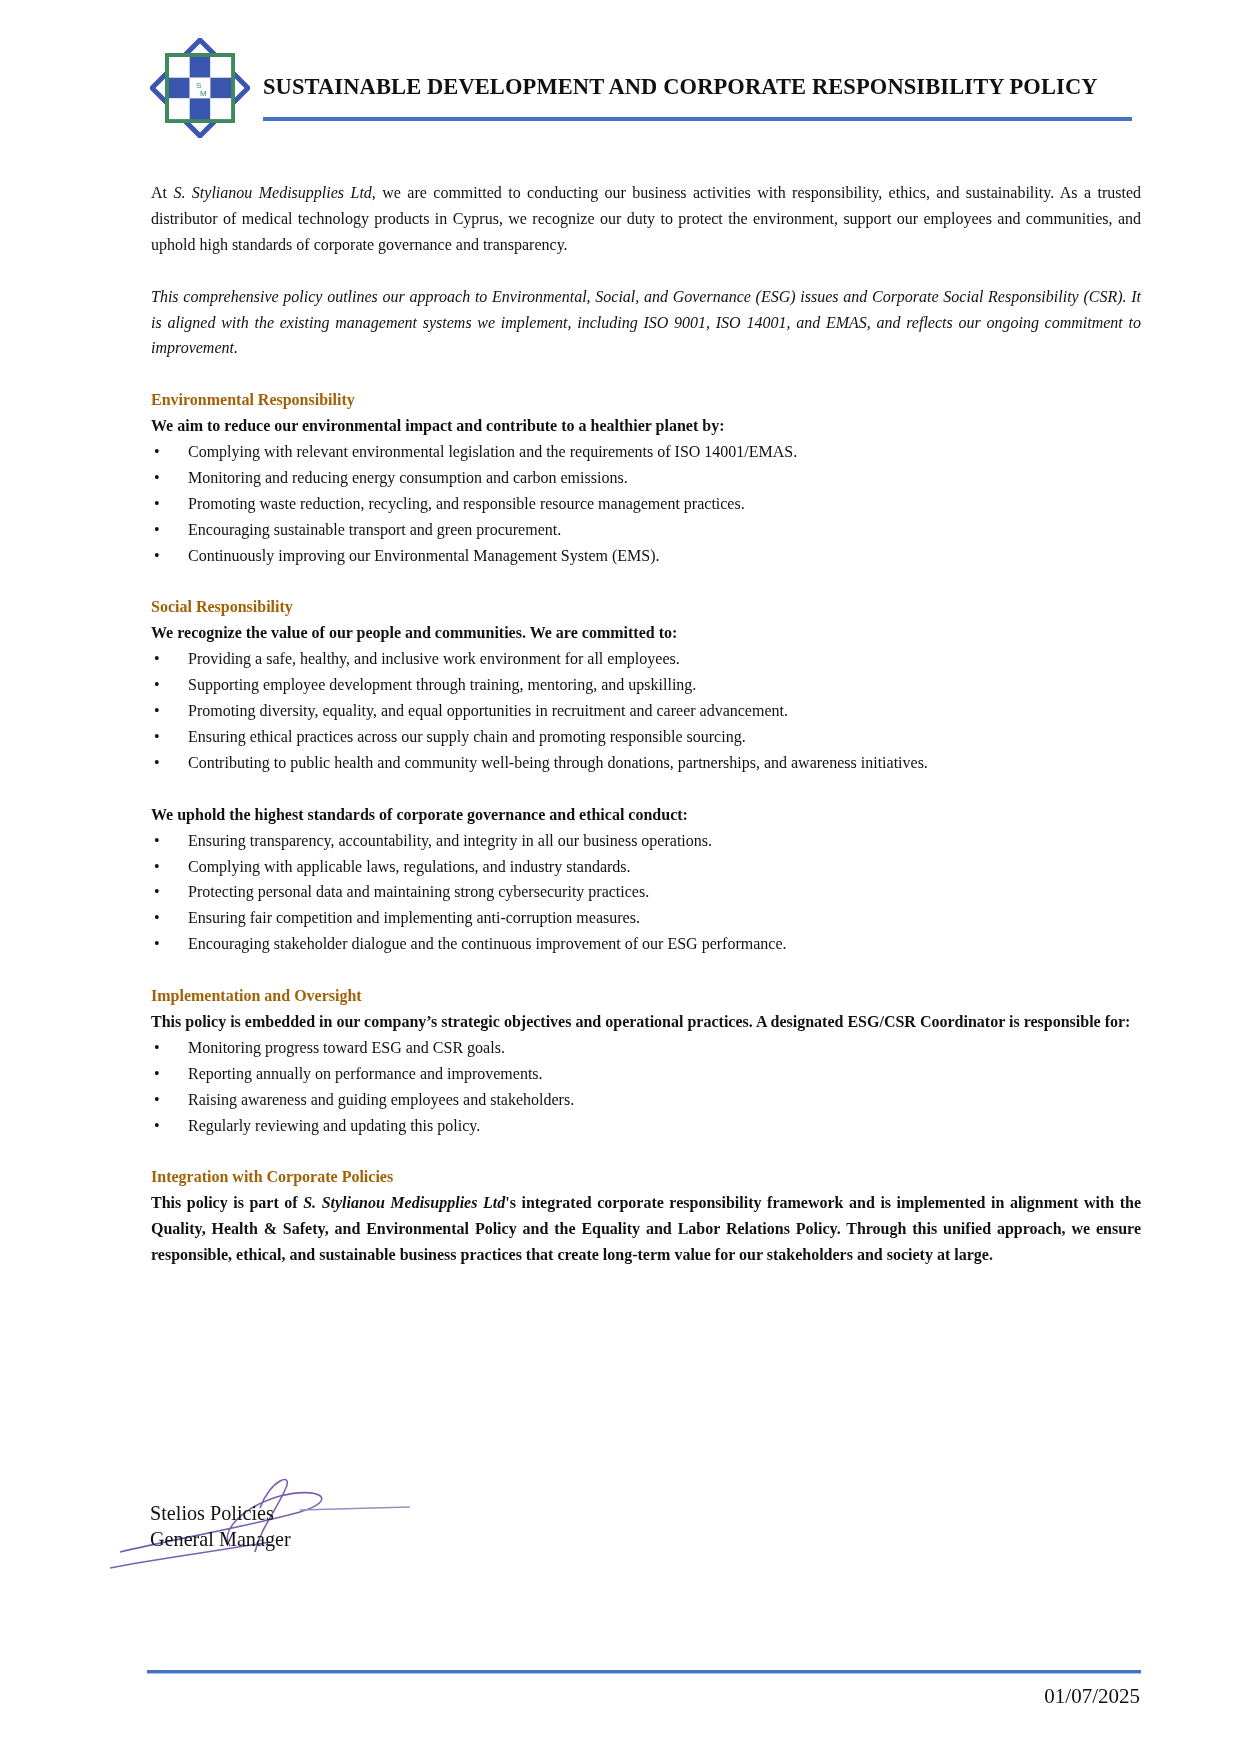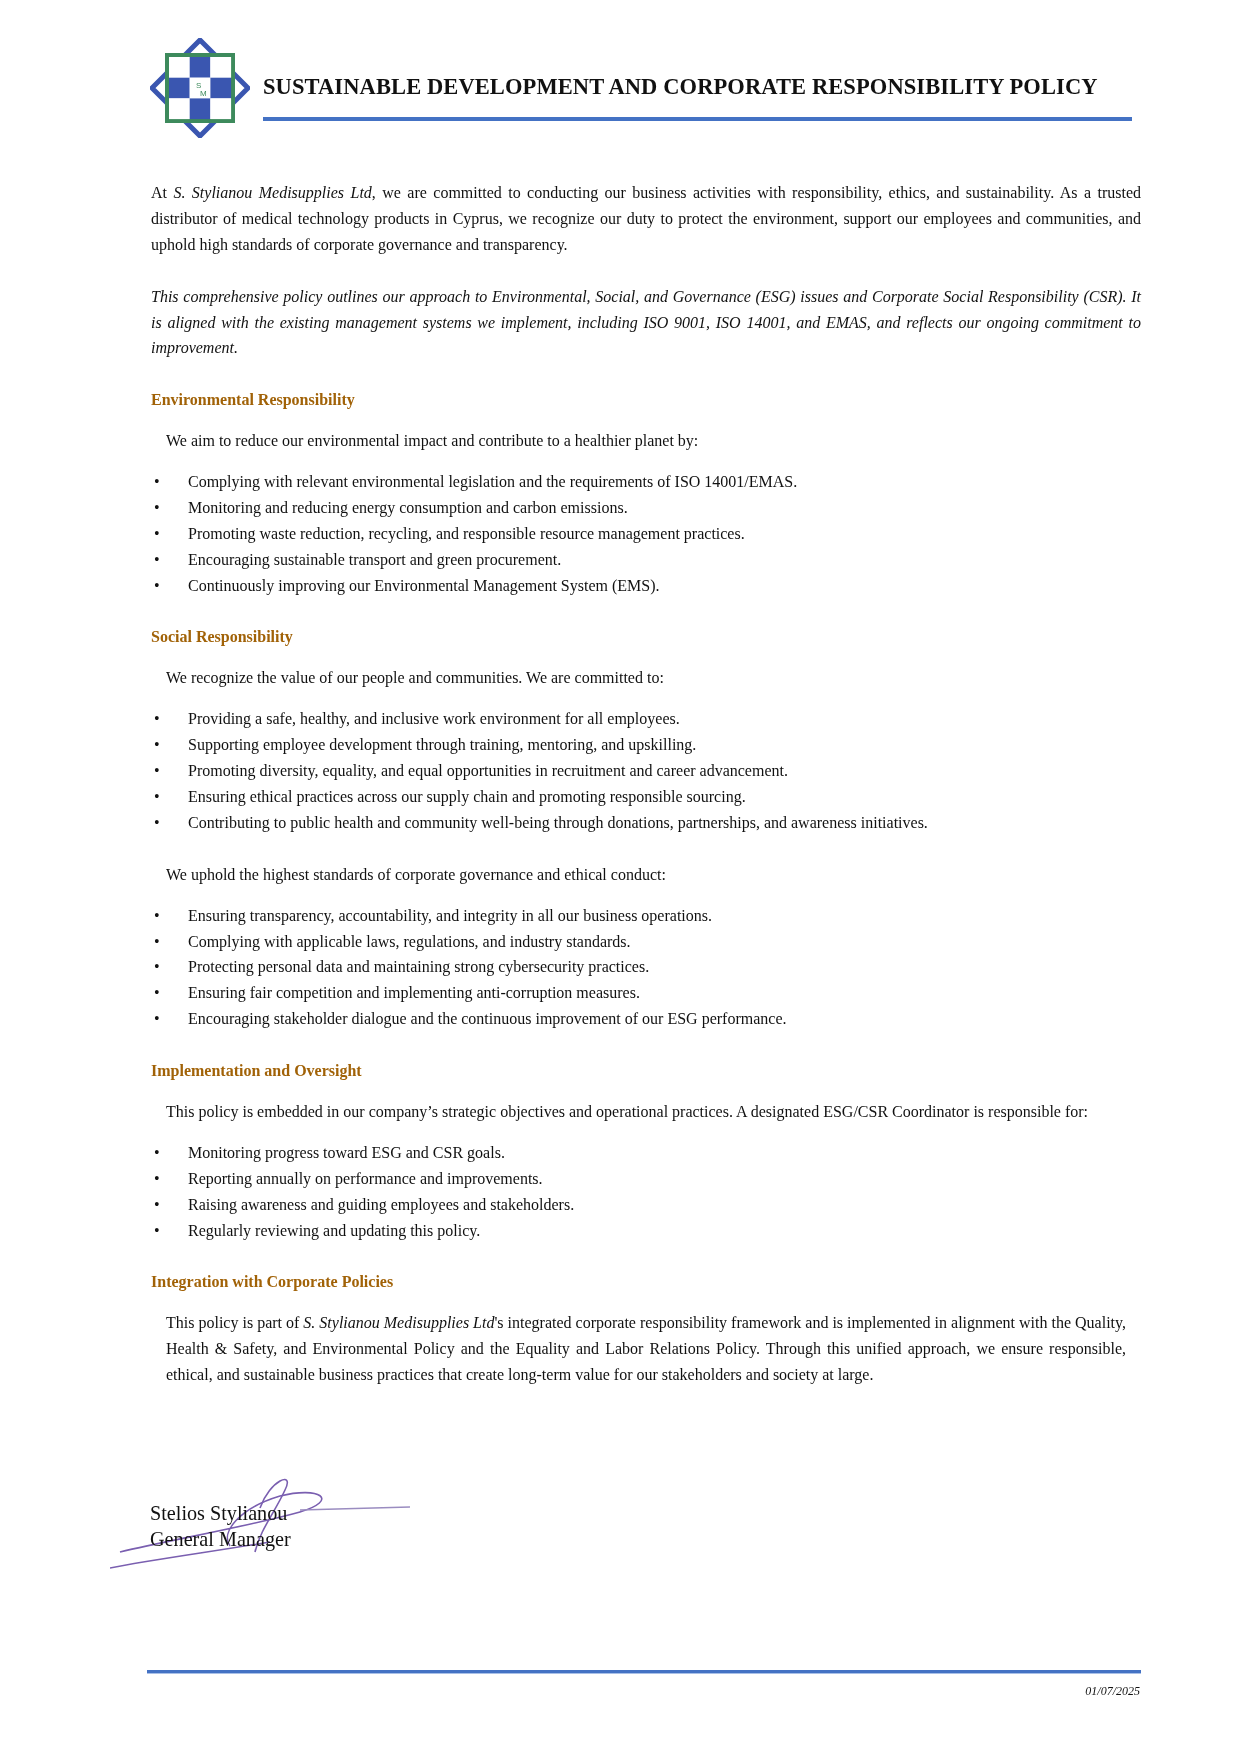--- a/index.html
+++ b/index.html
@@ -22,42 +22,42 @@
   .content {
     position: absolute; left: 151px; top: 180px; width: 990px;
     font-family: "Liberation Serif", serif; font-size: 16px; line-height: 25.9px;
   }
   .para { margin: 0; text-align: justify; }
   .para + .para { margin-top: 25.9px; font-style: italic; }
   .section { margin-top: 25.9px; }
   .section-heading {
     color: #a16207; font-weight: bold; margin: 0;
   }
-  .section-intro { margin: 15px; text-align: justify; }
+  .section-intro { margin: 0; text-align: justify; font-weight: bold; }
   ul.bullets { list-style: none; margin: 0; padding: 0; }
   ul.bullets li { position: relative; padding-left: 37px; text-align: justify; }
   ul.bullets li .bullet { position: absolute; left: 3px; top: 0; }
   .company { font-style: italic; }
 
   .signature { position: absolute; left: 110px; top: 1460px; width: 360px; height: 120px; }
   .sig-svg { position: absolute; left: 0; top: 0; }
   .sig-name, .sig-title {
     position: absolute; left: 40px;
     font-family: "Liberation Serif", serif; font-size: 20.2px; color: #111;
   }
   .sig-name { top: 42px; }
   .sig-title { top: 68px; text-align: center; }
 
   .footer-rule {
     position: absolute; left: 147px; top: 1670px; width: 994px; height: 3px;
     background: #4472c4; border-bottom: 1px solid #a9c0e8;
   }
   .footer-date {
     position: absolute; right: 101px; top: 1684px;
-    font-family: "Liberation Serif", serif; font-size: 12px; color: #111; font-style: italic;
+    font-family: "Liberation Serif", serif; font-size: 21px; color: #111;
   }
 </style>
 </head>
 <body>
 
 <div class="logo">
   <svg width="100" height="100" viewBox="0 0 100 100">
 
     <polygon points="50,2 98,50 50,98 2,50" fill="none" stroke="#3a56b0" stroke-width="5"></polygon>
 
@@ -135,18 +135,18 @@
   </div>
 </div>
 
 <div class="signature">
   <svg class="sig-svg" width="360" height="120" viewBox="0 0 360 120">
     <path d="M10,92 C60,80 140,66 190,52 C230,40 210,26 170,36 C130,48 110,72 120,86" fill="none" stroke="#7a5fb0" stroke-width="1.6"></path>
     <path d="M150,48 C160,20 185,10 175,30 C165,52 150,70 145,92" fill="none" stroke="#7a5fb0" stroke-width="1.6"></path>
     <path d="M190,50 L300,47" fill="none" stroke="#9a8cc0" stroke-width="1.4"></path>
     <path d="M0,108 C40,100 100,92 160,82" fill="none" stroke="#7a5fb0" stroke-width="1.4"></path>
   </svg>
-  <div class="sig-name">Stelios Stylianou</div>
+  <div class="sig-name">Stelios Policies</div>
   <div class="sig-title">General Manager</div>
 </div>
 
 <div class="footer-rule"></div>
 <div class="footer-date">01/07/2025</div>
 
 </body></html>

